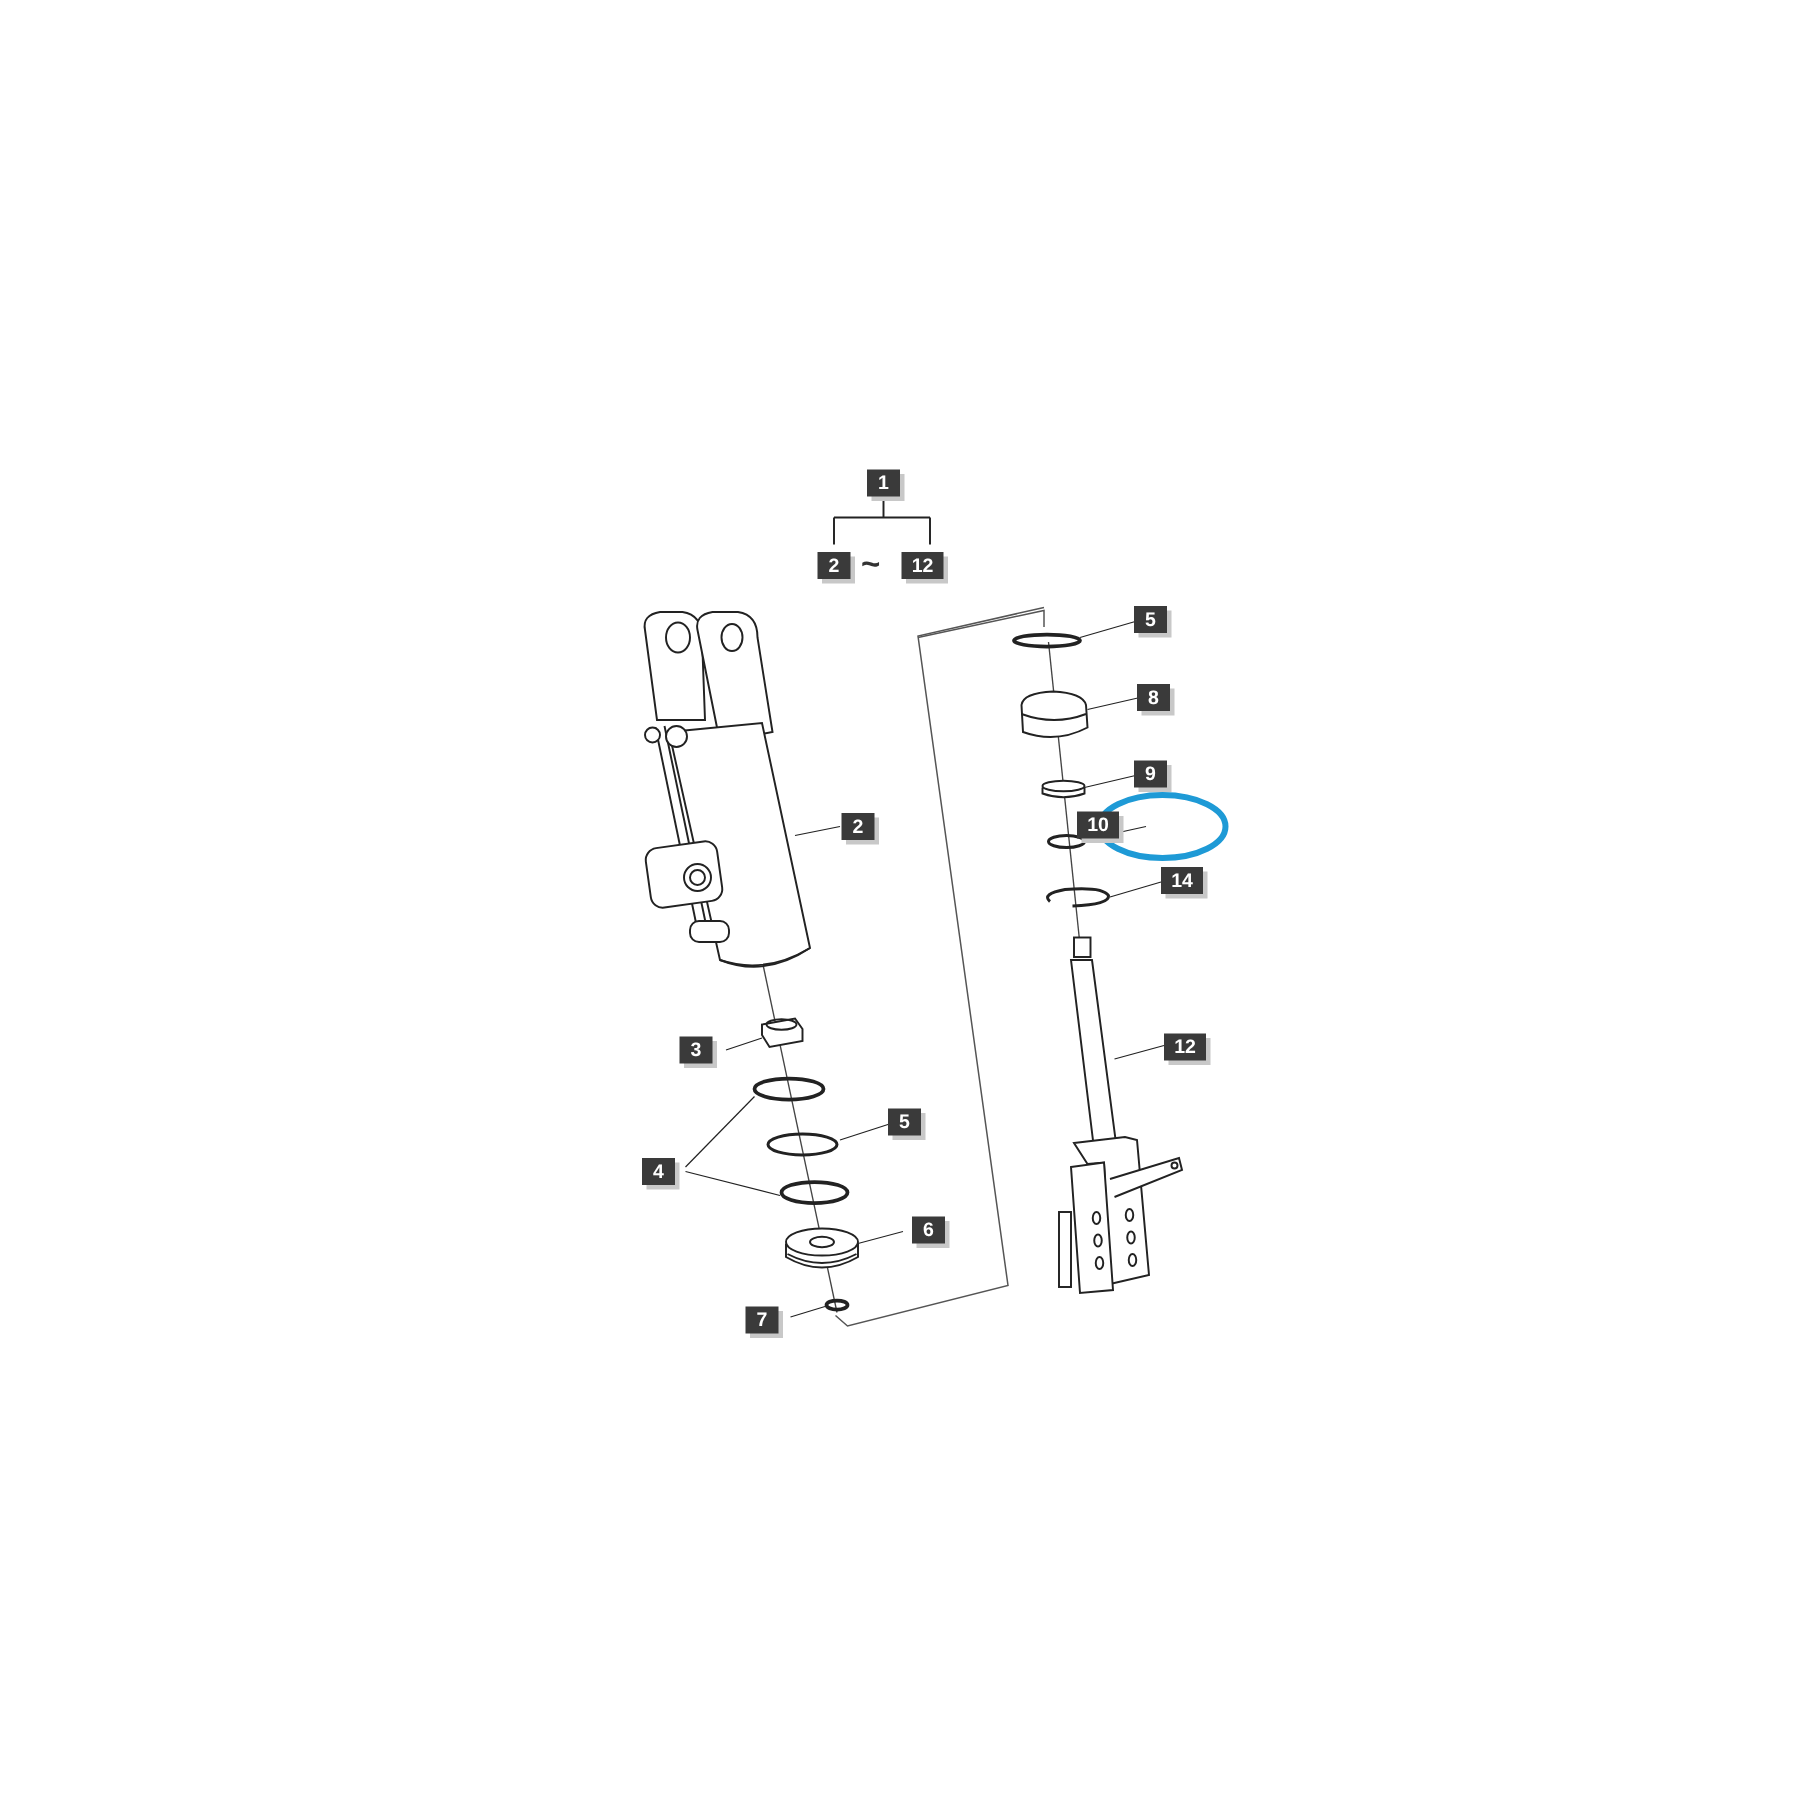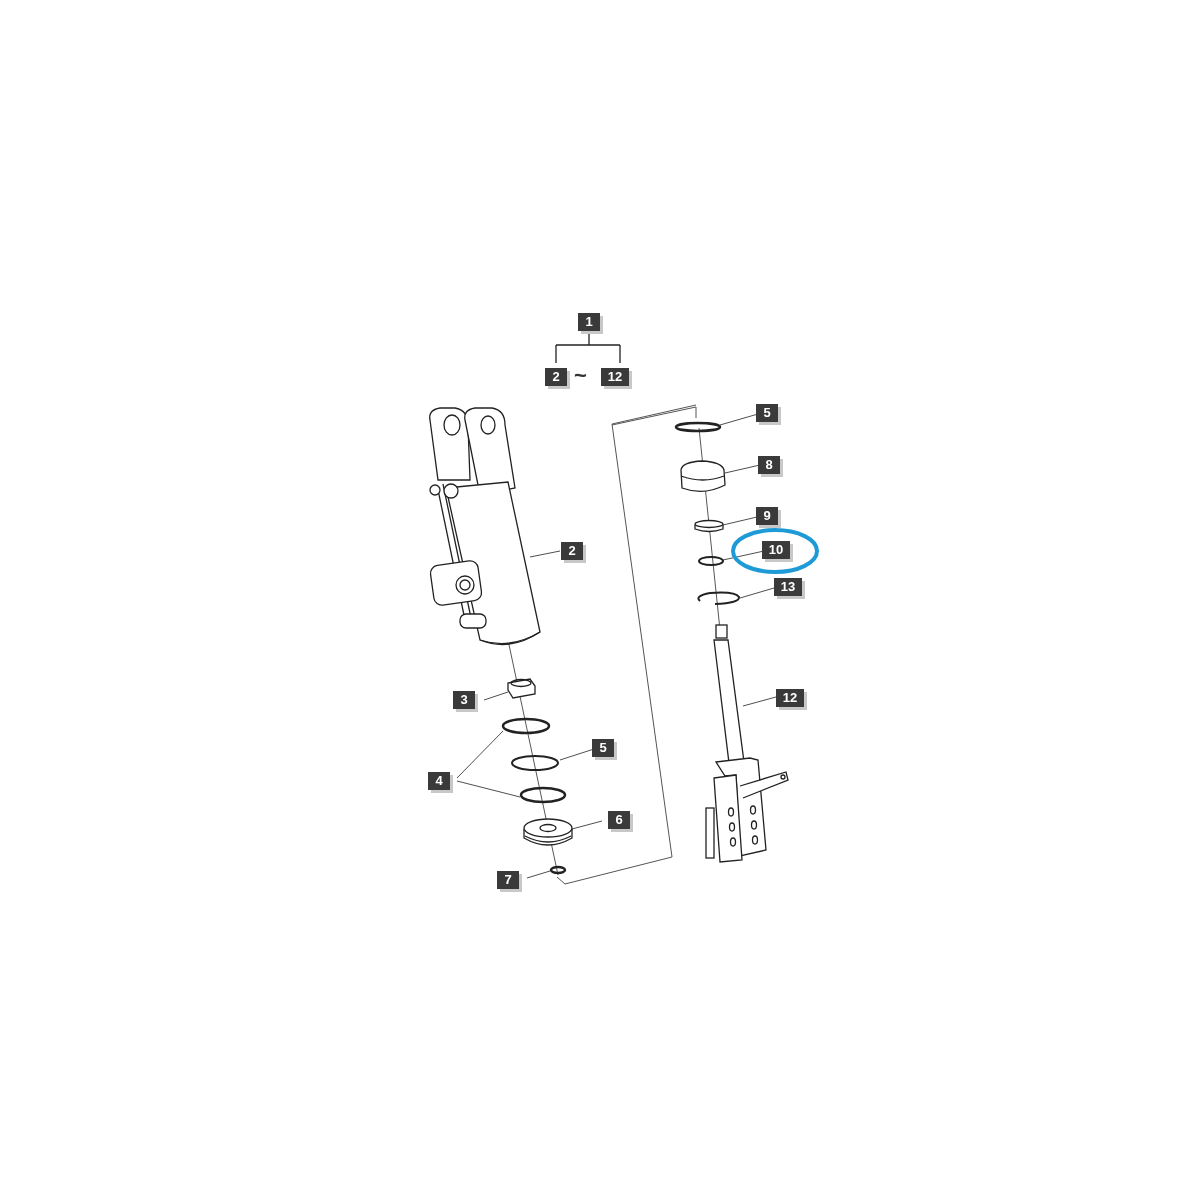--- a/index.html
+++ b/index.html
@@ -137,15 +137,15 @@
 
 <div class="label" style="left:561px;top:542px">2</div>
 <div class="label" style="left:453px;top:691px">3</div>
 <div class="label" style="left:428px;top:772px">4</div>
 <div class="label" style="left:592px;top:739px">5</div>
 <div class="label" style="left:608px;top:811px">6</div>
 <div class="label" style="left:497px;top:871px">7</div>
 <div class="label" style="left:756px;top:404px">5</div>
 <div class="label" style="left:758px;top:456px">8</div>
 <div class="label" style="left:756px;top:507px">9</div>
-<div class="label wide" style="left:762px;top:541px">10</div>
-<div class="label wide" style="left:774px;top:578px">13</div>
+<div class="label wide" style="left:718px;top:541px">10</div>
+<div class="label wide" style="left:774px;top:578px">14</div>
 <div class="label wide" style="left:776px;top:689px">12</div>
 
 </body></html>

